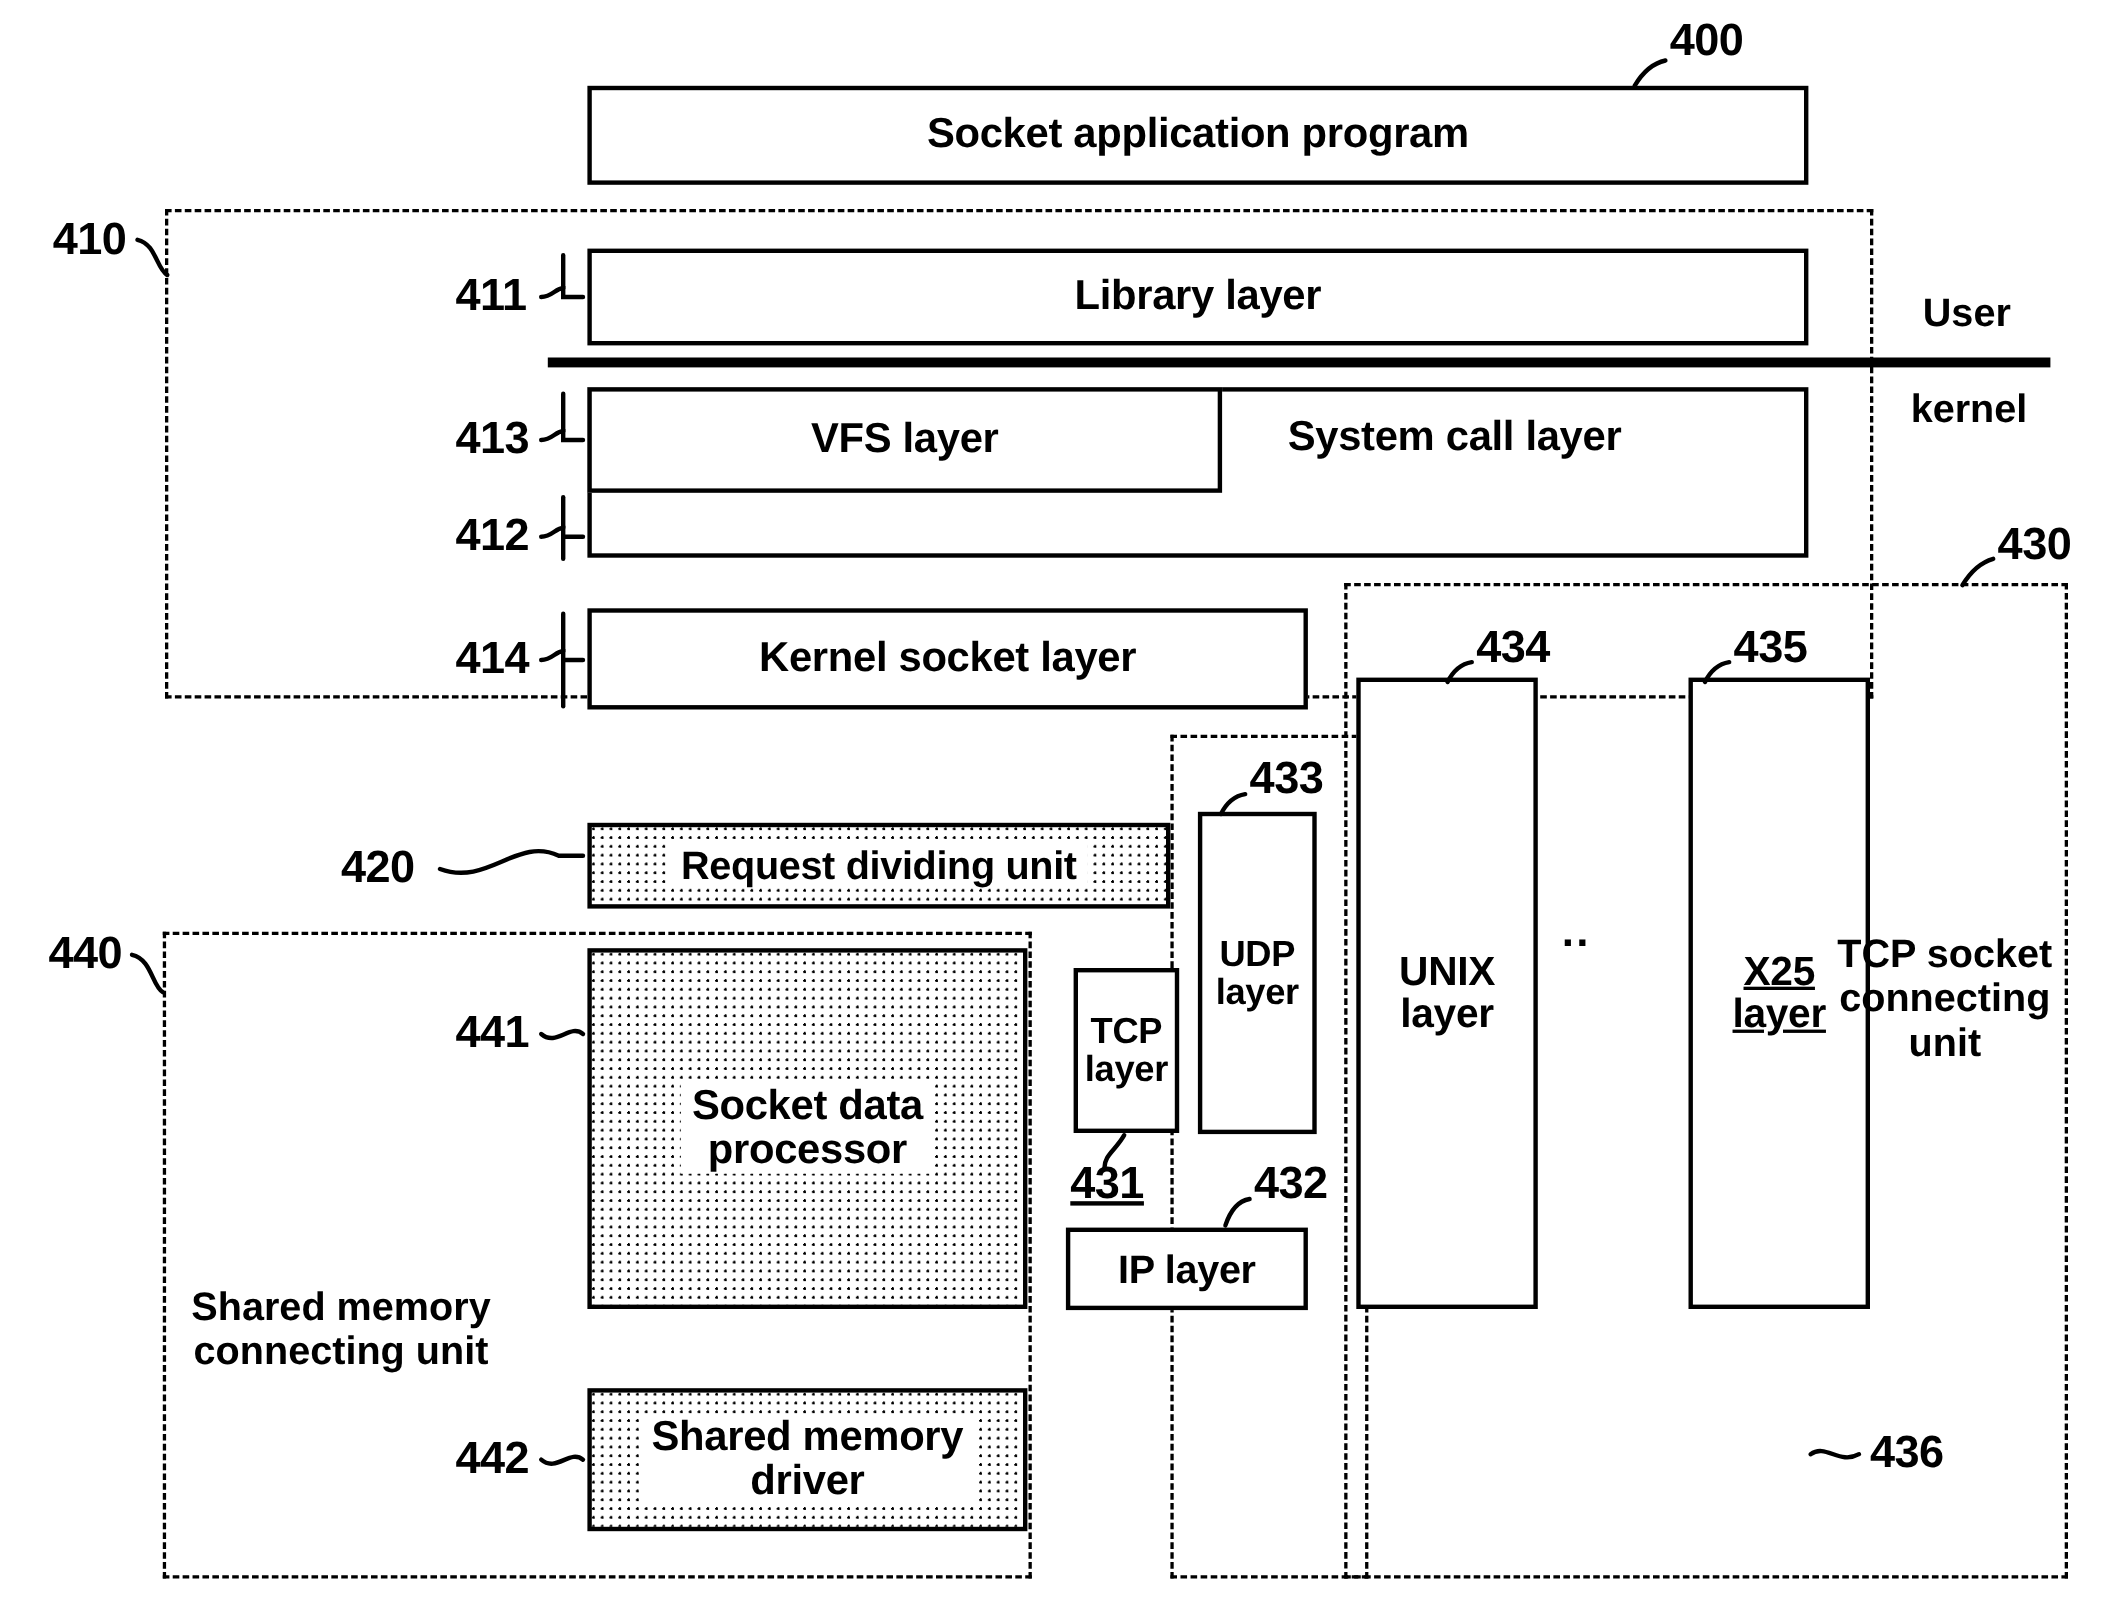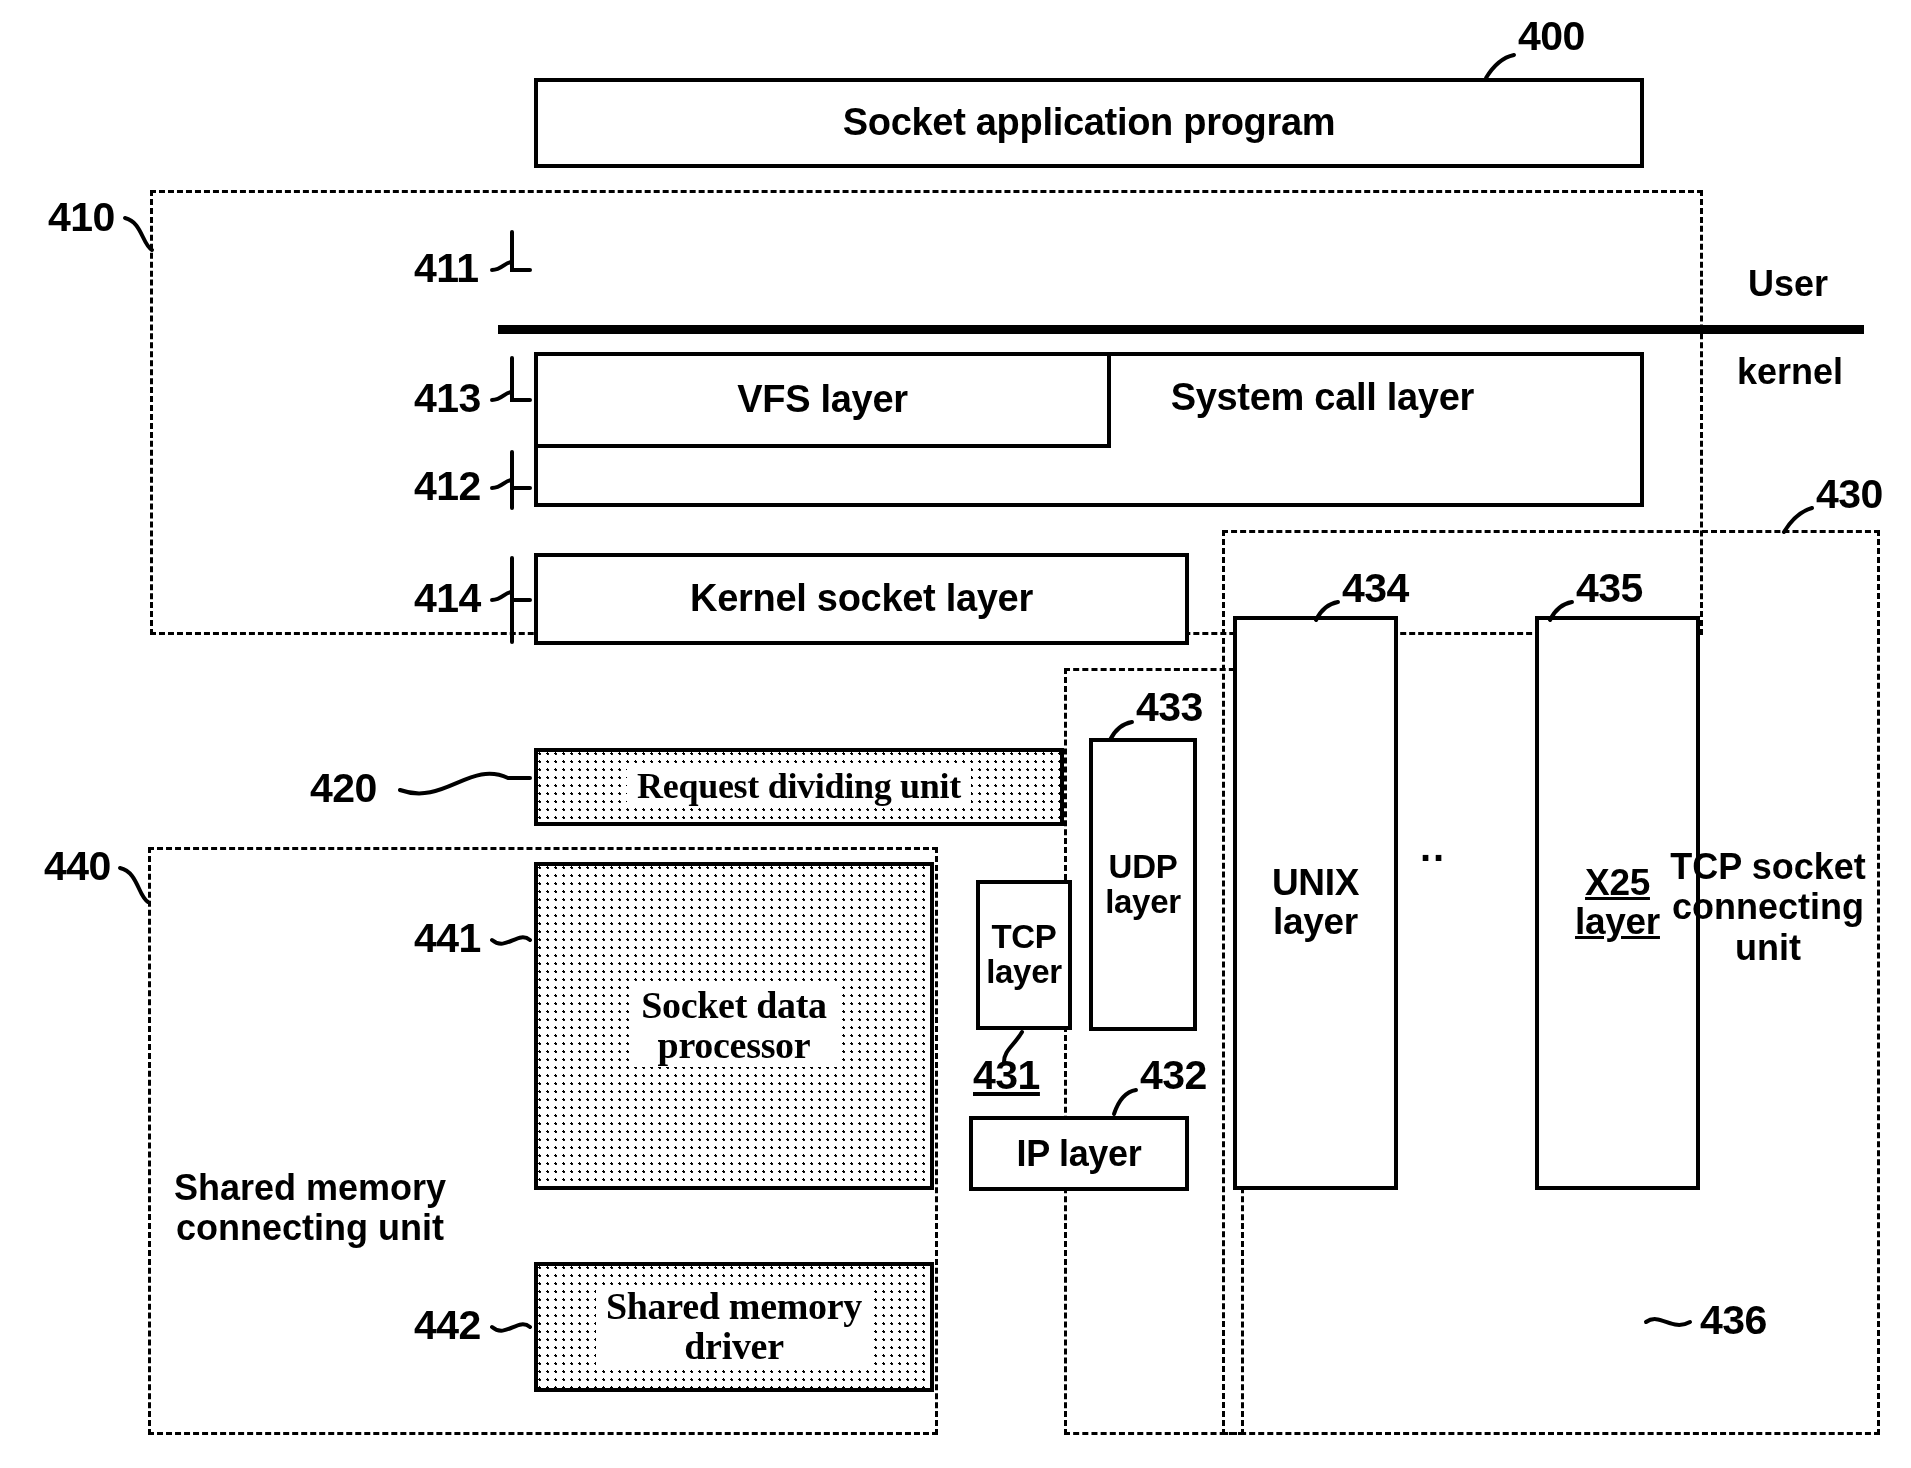--- a/index.html
+++ b/index.html
@@ -56,21 +56,20 @@
     font-weight: bold;
     letter-spacing: -0.3px;
     white-space: pre-line;
   }
   
   .stipple {
     background-color: #ffffff;
     background-image:
       radial-gradient(circle at 1.6px 1.6px, #000 1.25px, transparent 1.4px);
     background-size: 8px 8px;
-    font-family: Liberation Serif, serif;
   }
   .stipple > .lbl {
     background: #ffffff;
     padding: 1px 10px;
     display: inline-block;
   }
   
   .hrule {
     position: absolute;
     background: #000;
@@ -96,20 +95,23 @@
   <div class="dashbox" style="left:1064px; top:668px; width:180px; height:767px;"></div>
 
   <div class="dashbox" style="left:148px; top:847px; width:790px; height:588px;"></div>
 
   <div class="hrule" style="left:498px; top:325px; width:1366px; height:9px;"></div>
 
   <div class="box" style="left:534px; top:78px; width:1110px; height:90px; font-size:38px;">
     <span class="lbl">Socket application program</span>
   </div>
 
+  <div class="box" style="left:534px; top:226px; width:1110px; height:88px; font-size:38px;">
+    <span class="lbl">Library layer</span>
+  </div>
 
   <div class="box" style="left:534px; top:352px; width:1110px; height:155px; font-size:38px;
               align-items:flex-start; justify-content:flex-end; padding:22px 166px 0 18px;">
     <span class="lbl">System call layer</span>
   </div>
 
   <div class="box" style="left:534px; top:352px; width:577px; height:96px; font-size:38px;">
     <span class="lbl">VFS layer</span>
   </div>
 

